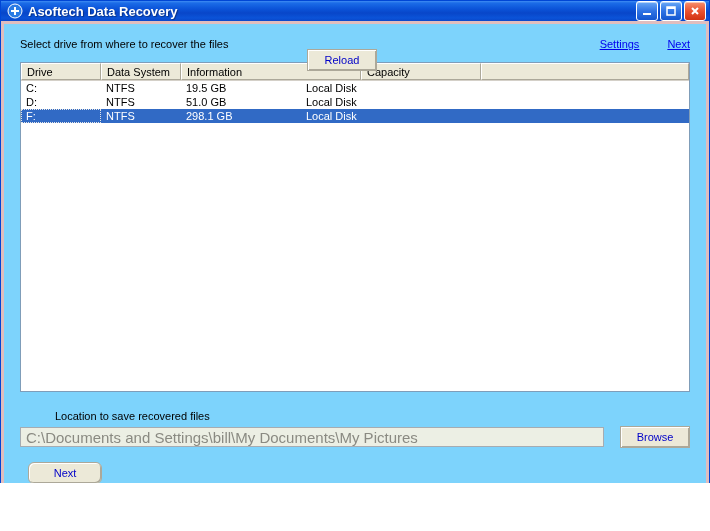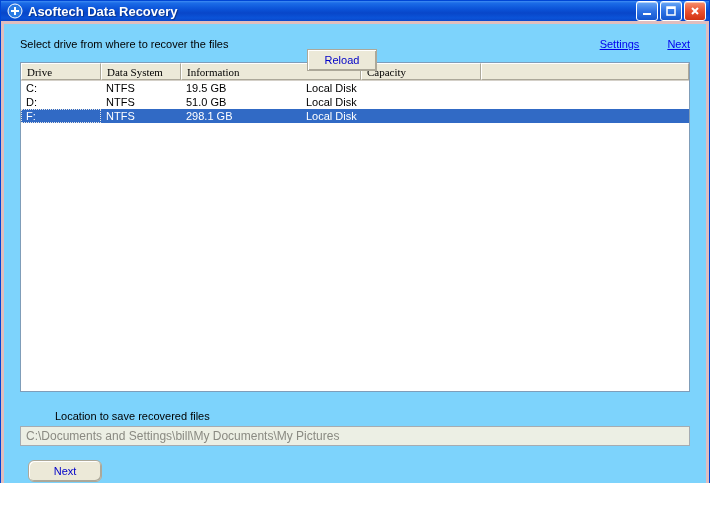--- a/index.html
+++ b/index.html
@@ -136,21 +136,20 @@
   .lv-header .col {
     border-right: 1px solid #aca899;
     border-bottom: 1px solid #aca899;
     border-top: 1px solid #fff;
     border-left: 1px solid #fff;
     padding: 0 5px;
     box-sizing: border-box;
     color: #000;
     overflow: hidden;
     white-space: nowrap;
-    font-family: Liberation Serif, serif;
   }
   .lv-body { }
   .lv-row {
     display: flex;
     height: 14px;
     line-height: 14px;
     color: #000;
     cursor: default;
   }
   .lv-row .cell {
@@ -188,21 +187,21 @@
   }
   .path-input {
     flex: 1;
     height: 20px;
     border: 1px solid #a5acb2;
     background: #ecefe4;
     color: #8a8a82;
     padding: 0 5px;
     box-sizing: border-box;
     font-family: inherit;
-    font-size: 12px;
+    font-size: 15px;
   }
   .next-row {
     margin-top: 14px;
   }
   .next-row .btn {
     min-width: 74px;
     margin-left: 8px;
     border-radius: 6px;
   }
 </style>
@@ -284,20 +283,21 @@
             <div class="cell col-cap">298.1 GB</div>
             <div class="cell col-info">Local Disk</div>
             <div class="cell col-blank"></div>
           </div>
         </div>
       </div>
 
       <div class="location-label">Location to save recovered files</div>
       <div class="path-row">
         <input class="path-input" type="text" readonly="" value="C:\Documents and Settings\bill\My Documents\My Pictures" style="">
+        <button class="btn">Browse</button>
       </div>
 
       <div class="next-row">
         <button class="btn">Next</button>
       </div>
 
     </div>
   </div>
 </div>
 

